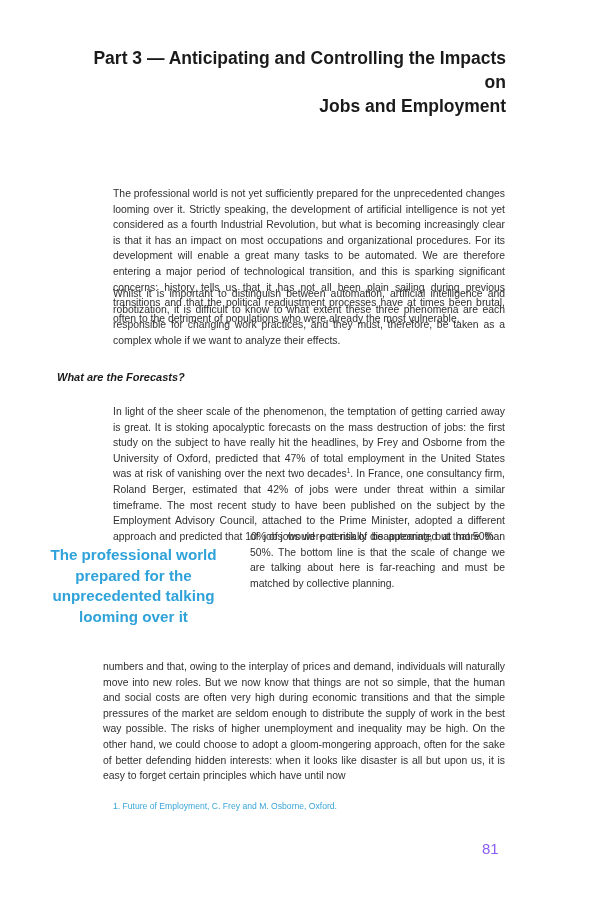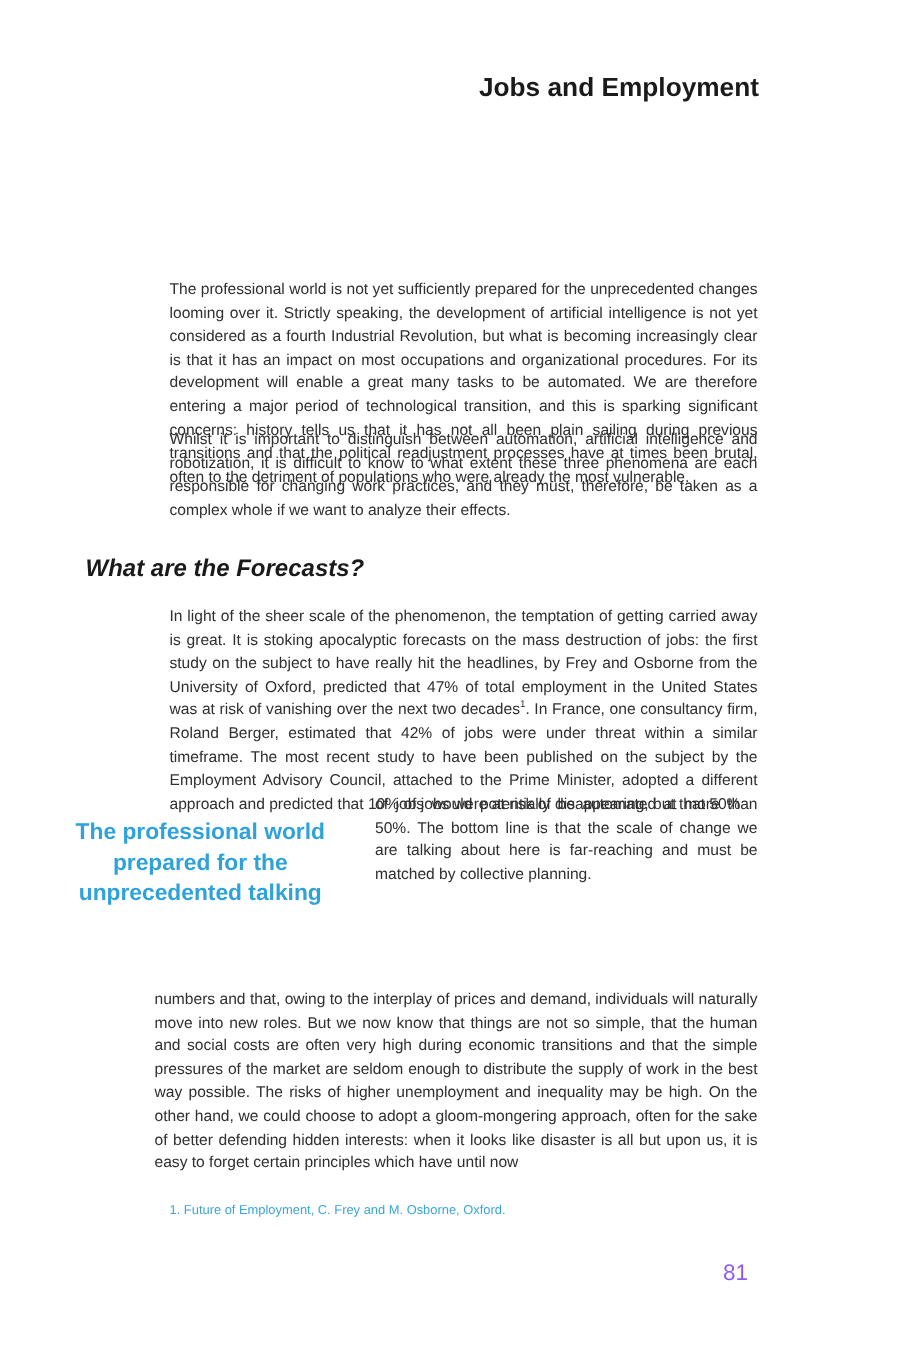--- a/index.html
+++ b/index.html
@@ -9,41 +9,42 @@
   .title { position: absolute; left: 80px; top: 46px; width: 426px; text-align: right;
            font-family: "Liberation Sans", sans-serif; font-weight: bold; font-size: 17.5px;
            line-height: 24px; color: #1a1a1a; }
   .title span { display: block; }
   .body-text { font-family: "Liberation Sans", sans-serif; font-size: 10.4px; line-height: 15.6px;
                text-align: justify; color: #2f2f2f; margin: 0; }
   .block { position: absolute; }
   .p1 { left: 113px; top: 146px; width: 392px; margin-top: 40px; }
   .p2 { left: 113px; top: 286px; width: 392px; }
   .h2 { position: absolute; left: 57px; top: 371px; font-family: "Liberation Sans", sans-serif;
-        font-weight: bold; font-style: italic; font-size: 16px; color: #1a1a1a; }
+        font-weight: bold; font-style: italic; font-size: 11px; color: #1a1a1a; }
   .p3 { left: 113px; top: 404px; width: 392px; }
   .p4 { left: 250px; top: 529px; width: 255px; }
   .p5 { left: 250px; top: 599px; width: 255px; }
   .p6 { left: 103px; top: 659px; width: 402px; }
   .pull { position: absolute; left: 30px; top: 545px; width: 207px; text-align: center;
           font-family: "Liberation Sans", sans-serif; font-weight: bold; font-size: 15.2px;
           line-height: 20.5px; color: #2fa2d9; }
   .pull span { display: block; white-space: nowrap; }
   .footnote { position: absolute; left: 113px; top: 801px; font-family: "Liberation Sans", sans-serif;
               font-size: 8.6px; color: #3aa5d8; }
   .pagenum { position: absolute; left: 482px; top: 840px; font-family: "Liberation Sans", sans-serif;
              font-size: 15px; color: #8b5cf6; }
   sup { font-size: 6.5px; line-height: 0; vertical-align: super; }
 </style>
 </head>
 <body>
 
 <div class="page">
 
   <h1 class="title" style="margin:0;">
+    <span>Part 3 — Anticipating and Controlling the Impacts on</span>
     <span>Jobs and Employment</span>
   </h1>
 
   <div class="block p1">
     <p class="body-text">The professional world is not yet sufficiently prepared for the unprecedented changes looming over it. Strictly speaking, the development of artificial intelligence is not yet considered as a fourth Industrial Revolution, but what is becoming increasingly clear is that it has an impact on most occupations and organizational procedures. For its development will enable a great many tasks to be automated. We are therefore entering a major period of technological transition, and this is sparking significant concerns: history tells us that it has not all been plain sailing during previous transitions and that the political readjustment processes have at times been brutal, often to the detriment of populations who were already the most vulnerable.</p>
   </div>
 
   <div class="block p2">
     <p class="body-text">Whilst it is important to distinguish between automation, artificial intelligence and robotization, it is difficult to know to what extent these three phenomena are each responsible for changing work practices, and they must, therefore, be taken as a complex whole if we want to analyze their effects.</p>
   </div>
@@ -51,20 +52,21 @@
   <h2 class="h2" style="margin:0;">What are the Forecasts?</h2>
 
   <div class="block p3">
     <p class="body-text"><span>In light of the sheer scale of the phenomenon, the temptation of getting carried away is great. It is stoking apocalyptic forecasts on the mass destruction of jobs: the first study on the subject to have really hit the headlines, by Frey and Osborne from the University of Oxford, predicted that 47% of total employment in the United States was at risk of vanishing over the next two decades</span><sup>1</sup><span>. In France, one consultancy firm, Roland Berger, estimated that 42% of jobs were under threat within a similar timeframe. The most recent study to have been published on the subject by the Employment Advisory Council, attached to the Prime Minister, adopted a different approach and predicted that 10% of jobs were at risk of disappearing, but that 50%</span></p>
   </div>
 
   <div class="pull">
     <span>The professional world</span>
     <span>prepared for the</span>
     <span>unprecedented talking</span>
+    <span>looming over it</span>
   </div>
 
   <div class="block p4">
     <p class="body-text">of jobs would potentially be automated at more than 50%. The bottom line is that the scale of change we are talking about here is far-reaching and must be matched by collective planning.</p>
   </div>
 
 
   <div class="block p6">
     <p class="body-text">numbers and that, owing to the interplay of prices and demand, individuals will naturally move into new roles. But we now know that things are not so simple, that the human and social costs are often very high during economic transitions and that the simple pressures of the market are seldom enough to distribute the supply of work in the best way possible. The risks of higher unemployment and inequality may be high. On the other hand, we could choose to adopt a gloom-mongering approach, often for the sake of better defending hidden interests: when it looks like disaster is all but upon us, it is easy to forget certain principles which have until now</p>
   </div>

